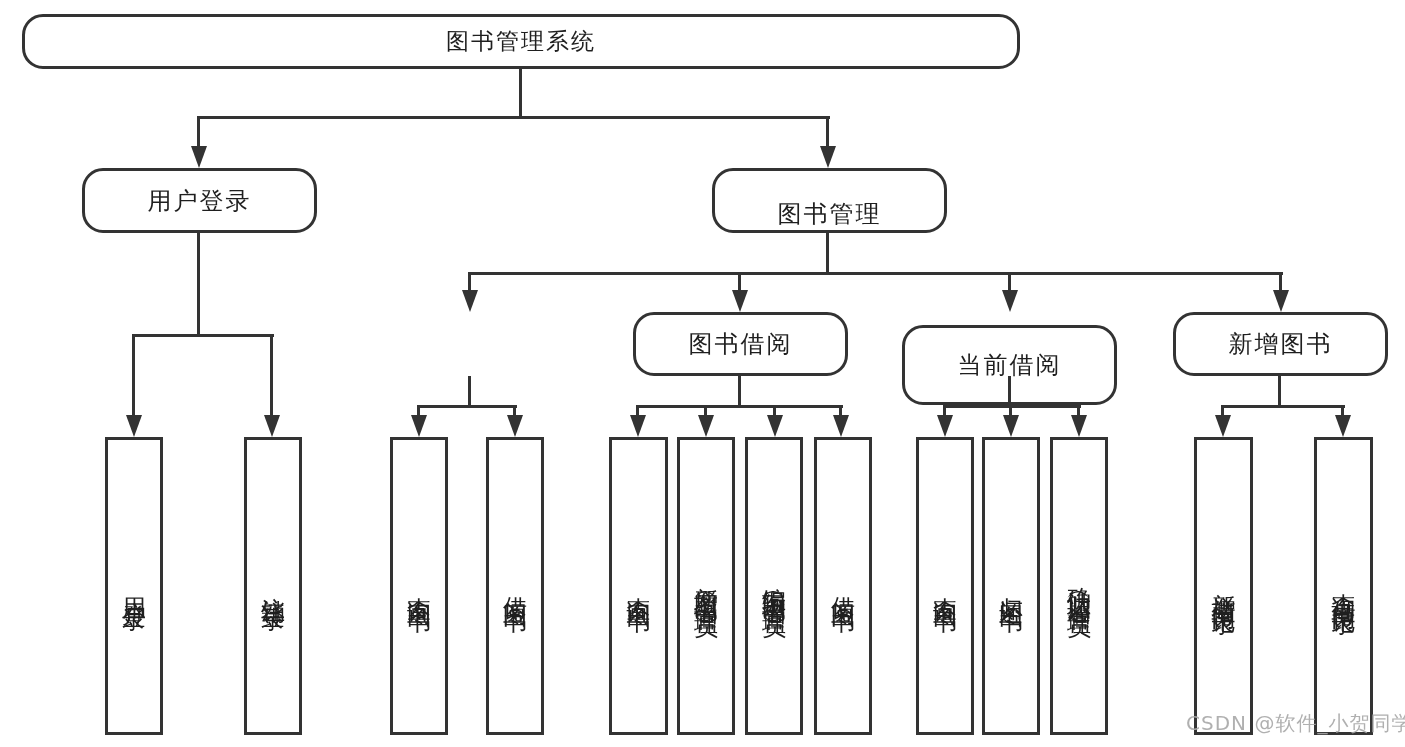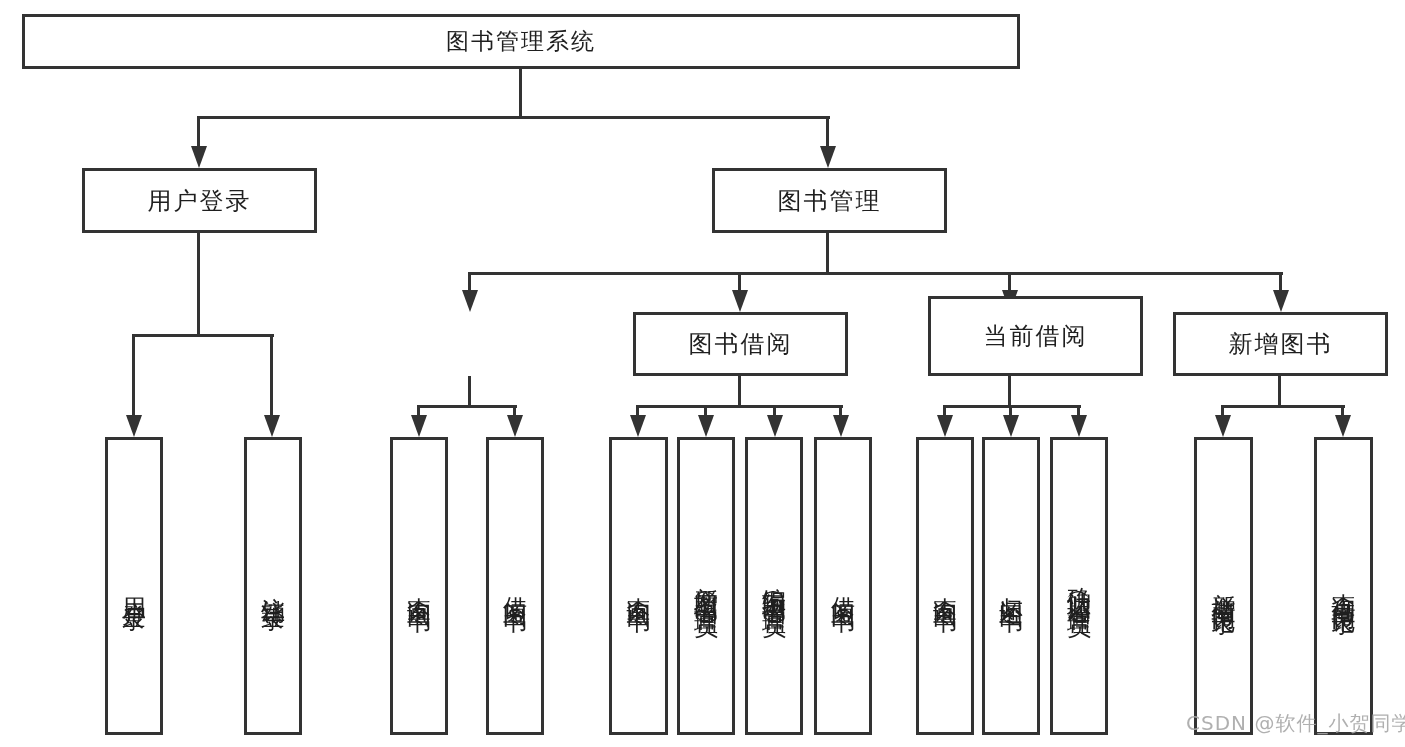--- a/index.html
+++ b/index.html
@@ -20,21 +20,21 @@
   .box {
     position: absolute;
     box-sizing: border-box;
     background: var(--bg);
     border: 3px solid var(--line);
     display: flex;
     align-items: center;
     justify-content: center;
     color: var(--text);
   }
-  .box.h { font-size: 24px; }
+  .box.h { font-size: 24px; border-radius: 21px; }
   .box.h span { letter-spacing: 2px; white-space: nowrap; }
   .box.root { font-size: 23px; }
   .box.v { font-size: 24px; }
   .box.v span {
     writing-mode: vertical-rl;
     text-orientation: mixed;
     letter-spacing: 4px;
     line-height: 1;
     white-space: nowrap;
   }
@@ -70,21 +70,21 @@
   <div class="ln" style="left:519px; top:68px; width:3px; height:51px;"></div>
   <div class="ln" style="left:197px; top:116px; width:633px; height:3px;"></div>
   <div class="ln" style="left:197px; top:116px; width:3px; height:32px;"></div>
   <div class="ln" style="left:826px; top:116px; width:3px; height:32px;"></div>
   <div class="arr" style="left:191px; top:146px;"></div>
   <div class="arr" style="left:820px; top:146px;"></div>
 
   <div class="box h" style="left:82px; top:168px; width:235px; height:65px;">
     <span>用户登录</span>
   </div>
-  <div class="box h" style="left:712px; top:168px; width:235px; height:65px;">
+  <div class="box h" style="left:712px; top:168px; width:235px; height:65px;align-items:flex-end;">
     <span>图书管理</span>
   </div>
 
   <div class="ln" style="left:197px; top:230px; width:3px; height:106px;"></div>
   <div class="ln" style="left:132px; top:334px; width:142px; height:3px;"></div>
   <div class="ln" style="left:132px; top:336px; width:3px; height:80px;"></div>
   <div class="ln" style="left:270px; top:336px; width:3px; height:80px;"></div>
   <div class="arr" style="left:126px; top:415px;"></div>
   <div class="arr" style="left:264px; top:415px;"></div>
 
@@ -95,21 +95,21 @@
   <div class="ln" style="left:1008px; top:272px; width:3px; height:20px;"></div>
   <div class="ln" style="left:1279px; top:272px; width:3px; height:20px;"></div>
   <div class="arr" style="left:462px; top:290px;"></div>
   <div class="arr" style="left:732px; top:290px;"></div>
   <div class="arr" style="left:1002px; top:290px;"></div>
   <div class="arr" style="left:1273px; top:290px;"></div>
 
   <div class="box h" style="left:633px; top:312px; width:215px; height:64px;">
     <span>图书借阅</span>
   </div>
-  <div class="box h" style="left:902px; top:296px; width:215px; height:80px;margin-left:26px;">
+  <div class="box h" style="left:902px; top:325px; width:215px; height:80px;">
     <span>当前借阅</span>
   </div>
   <div class="box h" style="left:1173px; top:312px; width:215px; height:64px;">
     <span>新增图书</span>
   </div>
 
   <div class="ln" style="left:468px; top:376px; width:3px; height:31px;"></div>
   <div class="ln" style="left:417px; top:405px; width:100px; height:3px;"></div>
   <div class="ln" style="left:417px; top:407px; width:3px; height:12px;"></div>
   <div class="ln" style="left:513px; top:407px; width:3px; height:12px;"></div>

